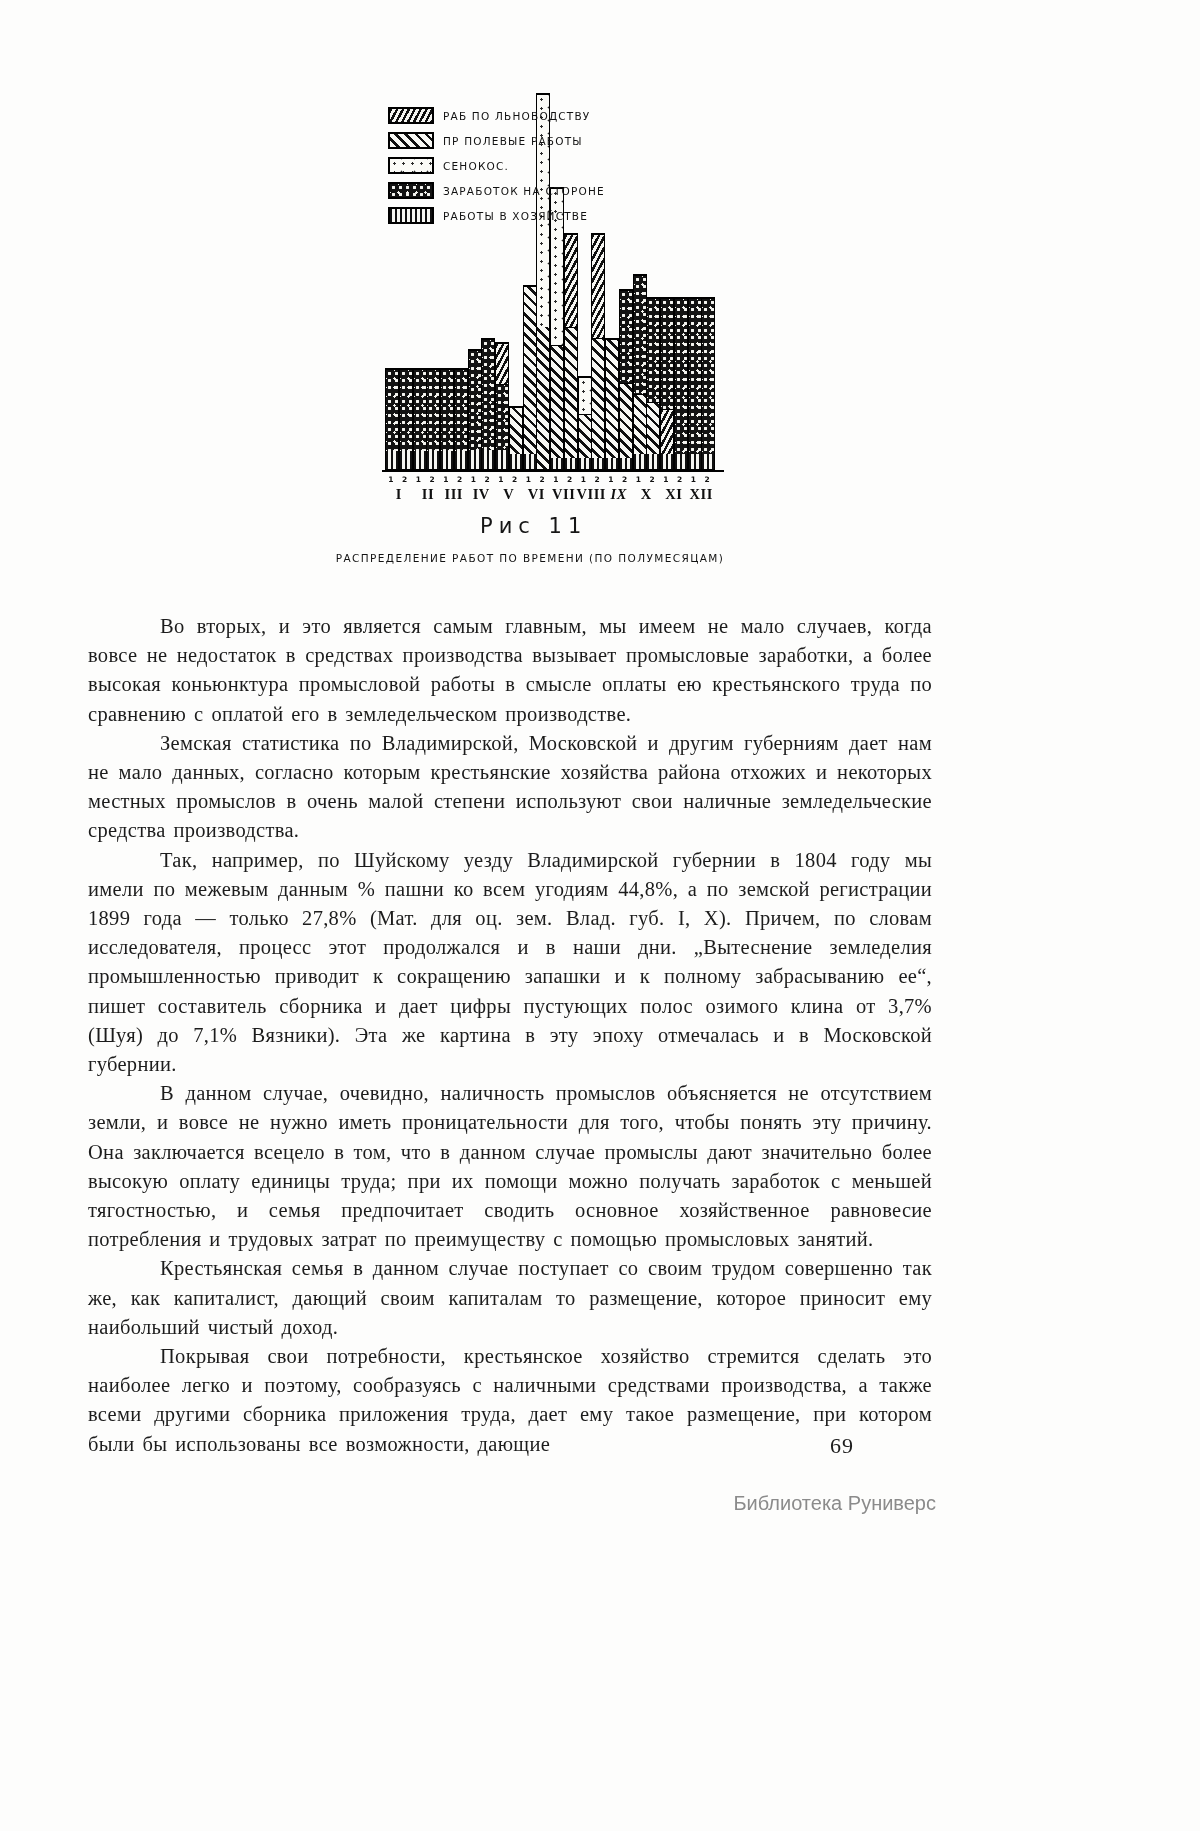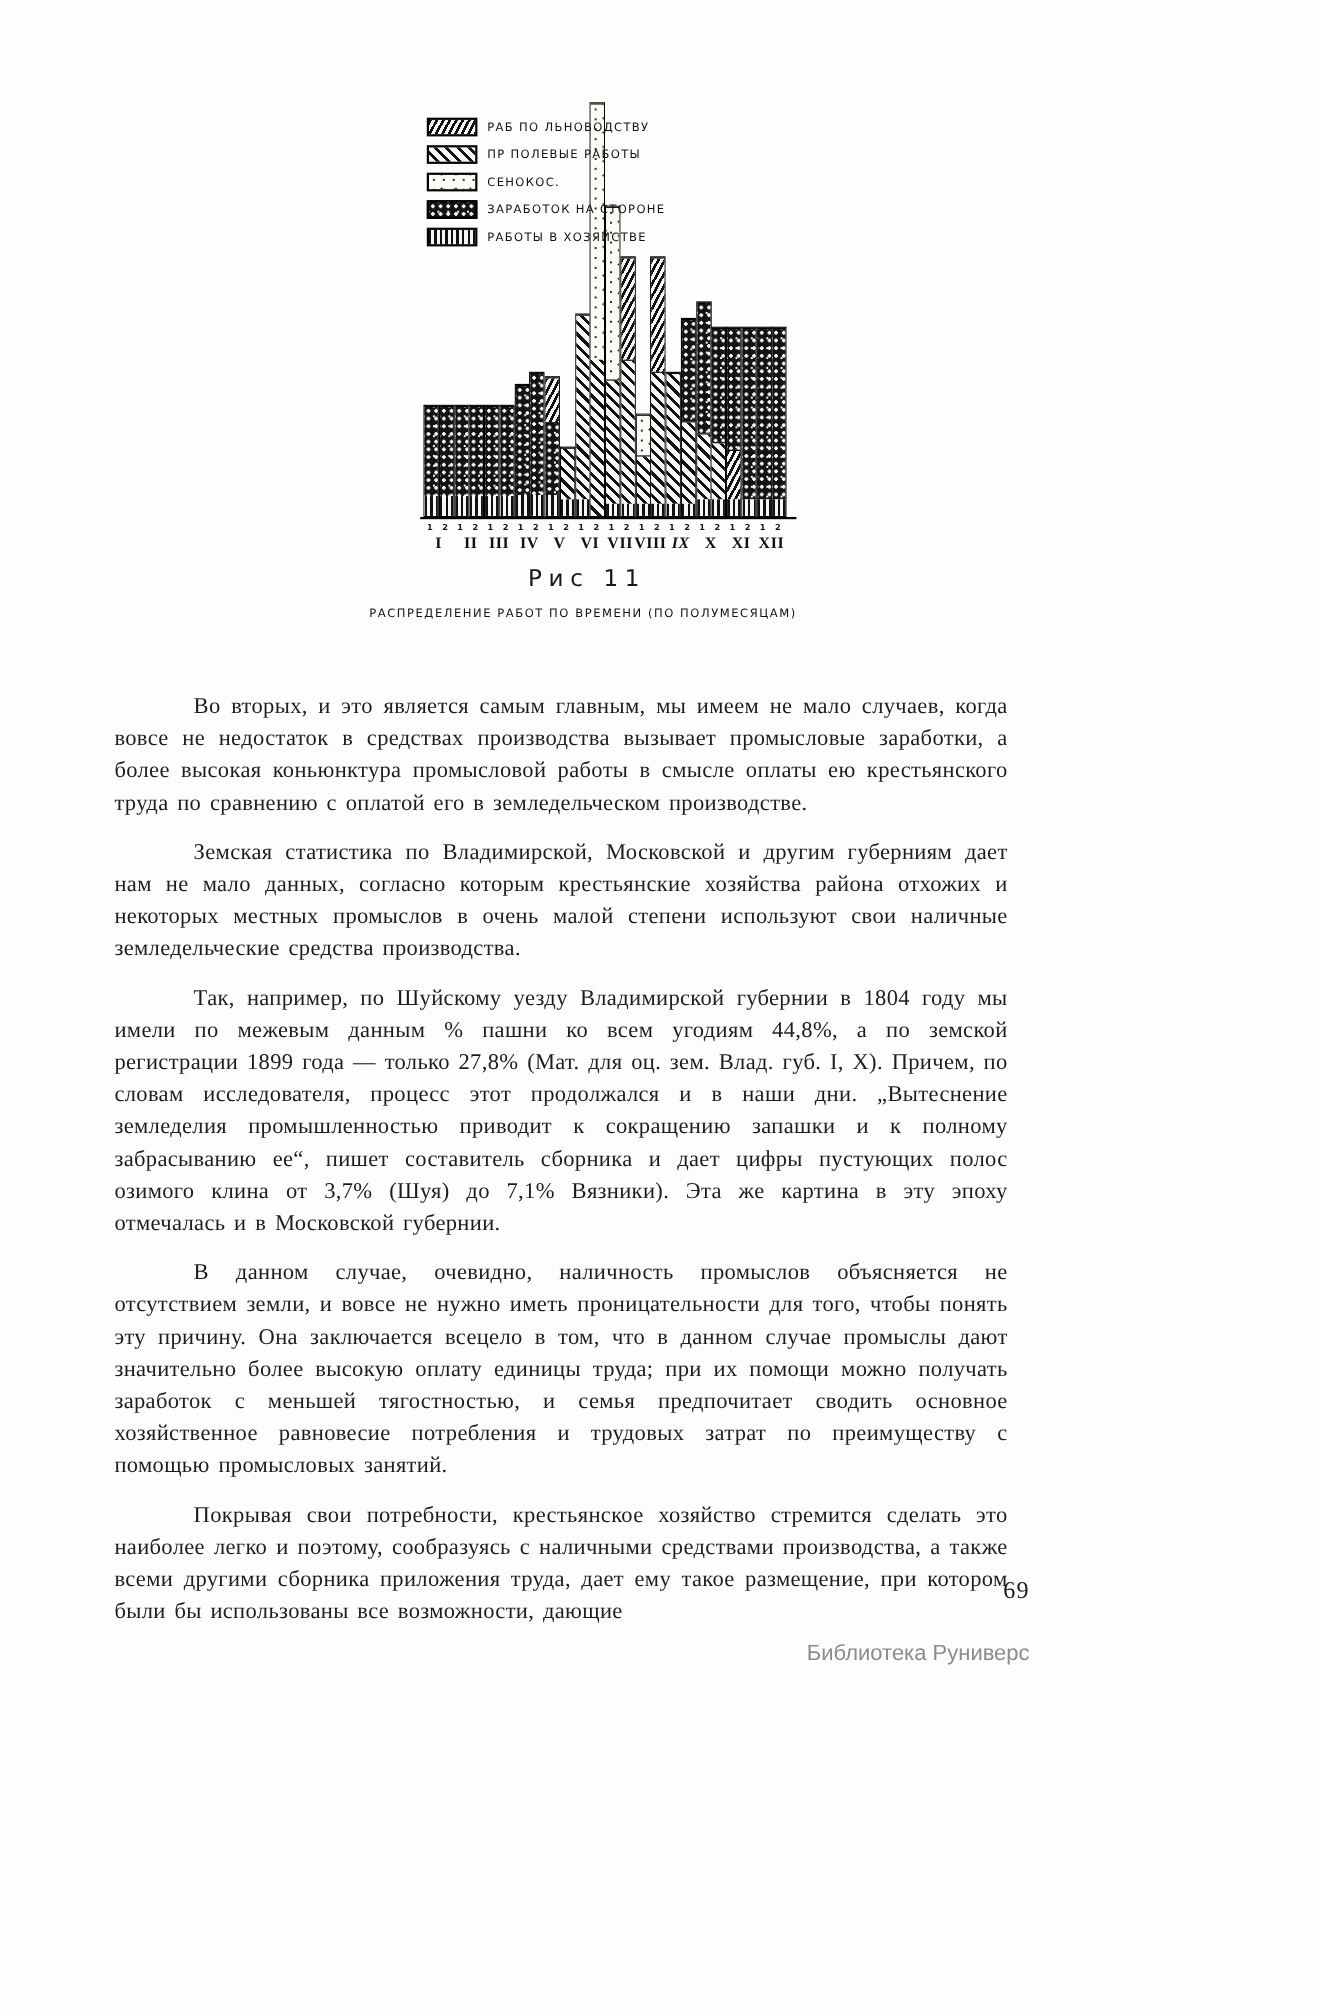--- a/index.html
+++ b/index.html
@@ -61,24 +61,24 @@
     font-family:"DejaVu Sans", sans-serif;font-size:10.5px;letter-spacing:1.4px;
     text-transform:uppercase;color:#121212;white-space:nowrap;
   }
 
   
   .body-text{
     position:absolute;left:88px;top:612px;width:844px;
     font-size:20.5px;line-height:29.2px;text-align:justify;
     letter-spacing:.3px;word-spacing:2.5px;color:#1c1c1c;
   }
-  .body-text p{margin:16px;text-indent:72px;}
+  .body-text p{margin:0;text-indent:72px;}
 
   .page-number{
-    position:absolute;left:912px;top:1433px;
+    position:absolute;left:830px;top:1433px;
     font-size:22px;color:#1c1c1c;letter-spacing:1px;
   }
   .watermark{
     position:absolute;right:264px;top:1492px;
     font-family:"Liberation Sans", sans-serif;font-size:20px;color:#8b8b8b;
   }
 </style>
 </head>
 <body>
 
@@ -259,18 +259,19 @@
     </div>
     <div class="fig-number">Рис 11</div>
     <div class="fig-caption">Распределение работ по времени (по полумесяцам)</div>
   </div>
 
   <div class="body-text" id="paragraphs">
       <p>Во вторых, и это является самым главным, мы имеем не мало случаев, когда вовсе не недостаток в средствах производства вызывает промысловые заработки, а более высокая коньюнктура промысловой работы в смысле оплаты ею крестьянского труда по сравнению с оплатой его в земледельческом производстве.</p>
       <p>Земская статистика по Владимирской, Московской и другим губерниям дает нам не мало данных, согласно которым крестьянские хозяйства района отхожих и некоторых местных промыслов в очень малой степени используют свои наличные земледельческие средства производства.</p>
       <p>Так, например, по Шуйскому уезду Владимирской губернии в 1804 году мы имели по межевым данным % пашни ко всем угодиям 44,8%, а по земской регистрации 1899 года — только 27,8% (Мат. для оц. зем. Влад. губ. I, X). Причем, по словам исследователя, процесс этот продолжался и в наши дни. „Вытеснение земледелия промышленностью приводит к сокращению запашки и к полному забрасыванию ее“, пишет составитель сборника и дает цифры пустующих полос озимого клина от 3,7% (Шуя) до 7,1% Вязники). Эта же картина в эту эпоху отмечалась и в Московской губернии.</p>
       <p>В данном случае, очевидно, наличность промыслов объясняется не отсутствием земли, и вовсе не нужно иметь проницательности для того, чтобы понять эту причину. Она заключается всецело в том, что в данном случае промыслы дают значительно более высокую оплату единицы труда; при их помощи можно получать заработок с меньшей тягостностью, и семья предпочитает сводить основное хозяйственное равновесие потребления и трудовых затрат по преимуществу с помощью промысловых занятий.</p>
+      <p>Крестьянская семья в данном случае поступает со своим трудом совершенно так же, как капиталист, дающий своим капиталам то размещение, которое приносит ему наибольший чистый доход.</p>
       <p>Покрывая свои потребности, крестьянское хозяйство стремится сделать это наиболее легко и поэтому, сообразуясь с наличными средствами производства, а также всеми другими сборника приложения труда, дает ему такое размещение, при котором были бы использованы все возможности, дающие</p>
     </div>
 
   <div class="page-number">69</div>
   <div class="watermark">Библиотека Руниверс</div>
 </div>
 
 </body></html>

